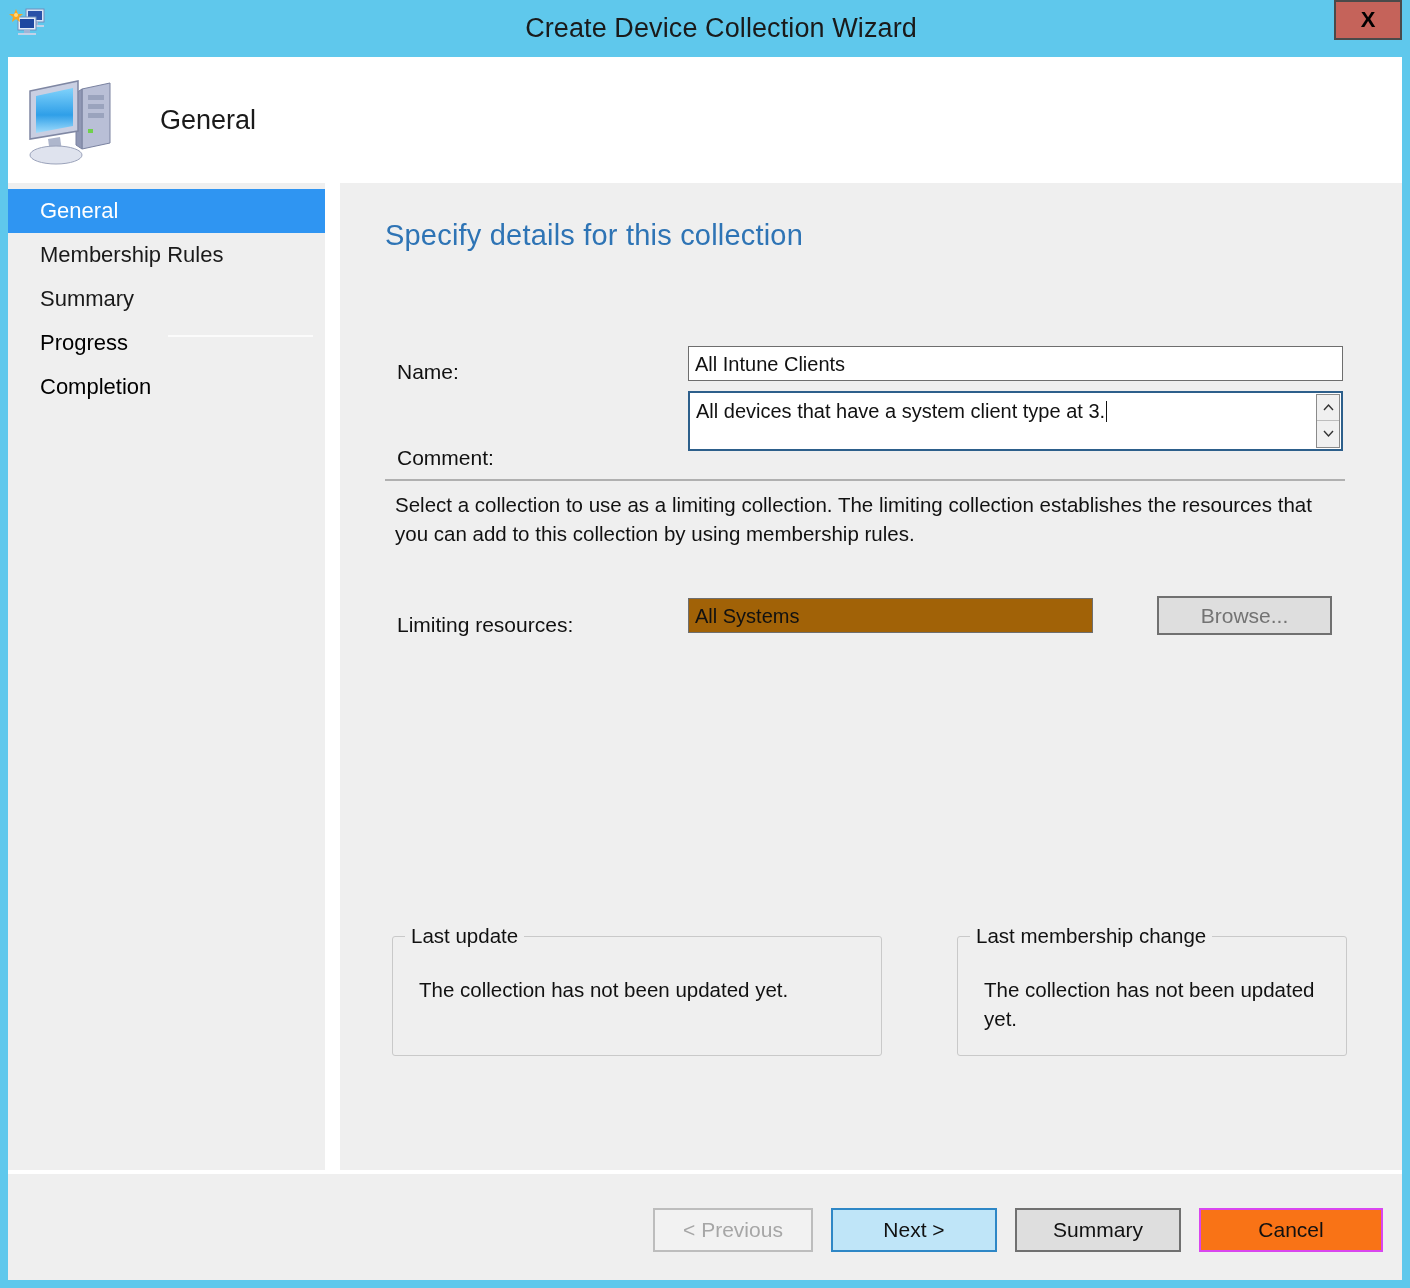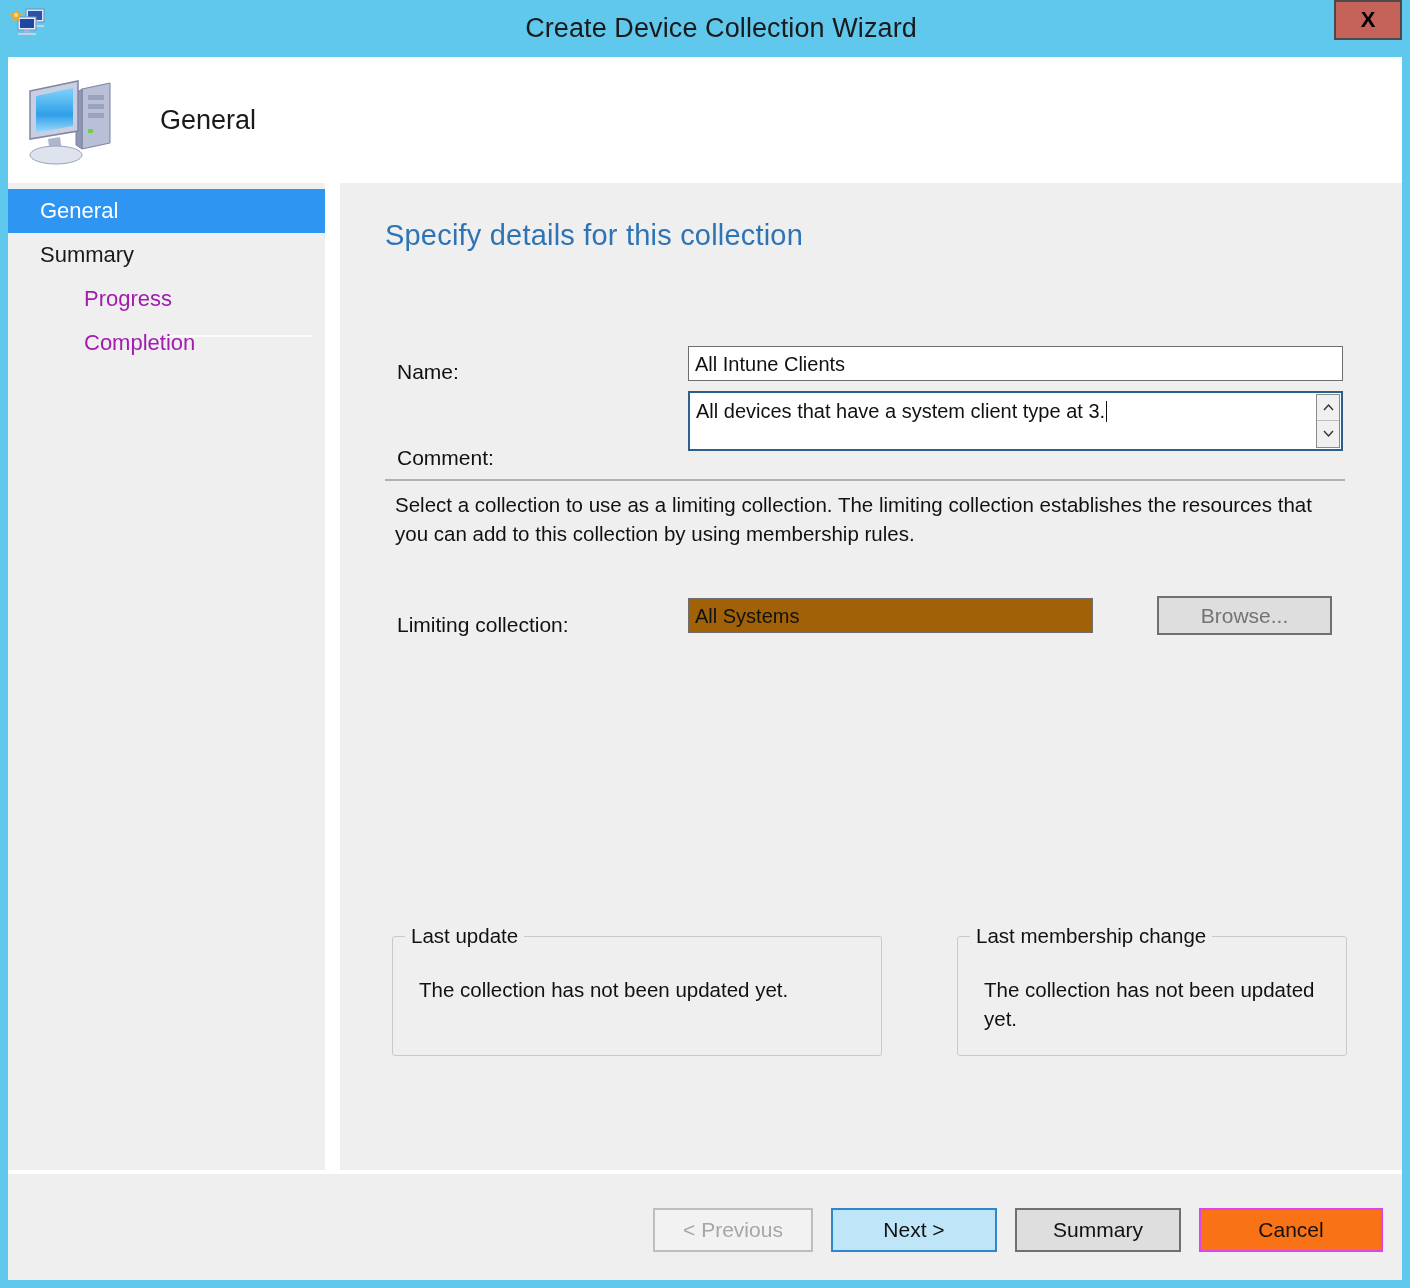--- a/index.html
+++ b/index.html
@@ -109,22 +109,21 @@
     font-size: 22px;
     color: #1a1a1a;
     box-sizing: border-box;
     cursor: default;
   }
   .nav-item.active {
     background: #2f95f2;
     color: #ffffff;
   }
   .nav-item.disabled {
-    color: #a21caf;
-    margin-left: 44px;
+    color: #000000;
   }
   .nav-sep {
     position: absolute;
     left: 160px;
     width: 145px;
     height: 2px;
     background: #fbfbfb;
   }
 
   .content {
@@ -391,20 +390,23 @@
   </div>
 
   <div class="body-area">
 
     <div class="sidebar">
       <div style="height:6px"></div>
       <div class="nav-item active">
         <span>General</span>
       </div>
       <div class="nav-item">
+        <span>Membership Rules</span>
+      </div>
+      <div class="nav-item">
         <span>Summary</span>
       </div>
       <div class="nav-sep" style="top:152px"></div>
       <div class="nav-item disabled">
         <span>Progress</span>
       </div>
       <div class="nav-item disabled">
         <span>Completion</span>
       </div>
     </div>
@@ -434,21 +436,21 @@
                 </svg>
             </span>
           </div>
         </div>
       </div>
 
       <div class="hr-rule"></div>
 
       <div class="desc">Select a collection to use as a limiting collection. The limiting collection establishes the resources that you can add to this collection by using membership rules.</div>
 
-      <div class="lbl lbl-limiting">Limiting collection:</div>
+      <div class="lbl lbl-limiting">Limiting resources:</div>
       <div class="txt-limiting">All Systems</div>
       <div class="browse-btn">Browse...</div>
 
       <div class="groupbox gb-left">
         <div class="gb-title">Last update</div>
         <div class="gb-body">The collection has not been updated yet.</div>
       </div>
 
       <div class="groupbox gb-right">
         <div class="gb-title">Last membership change</div>

